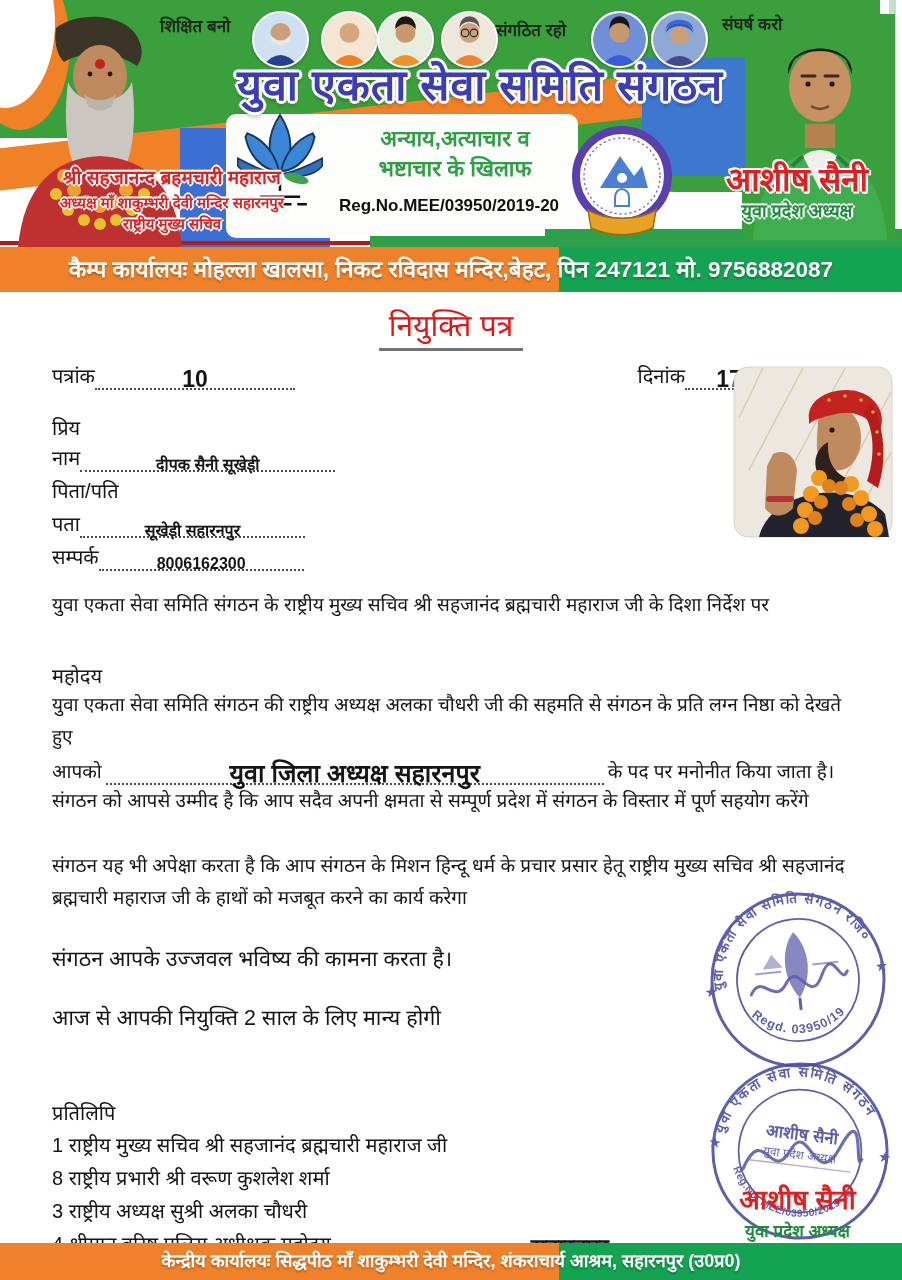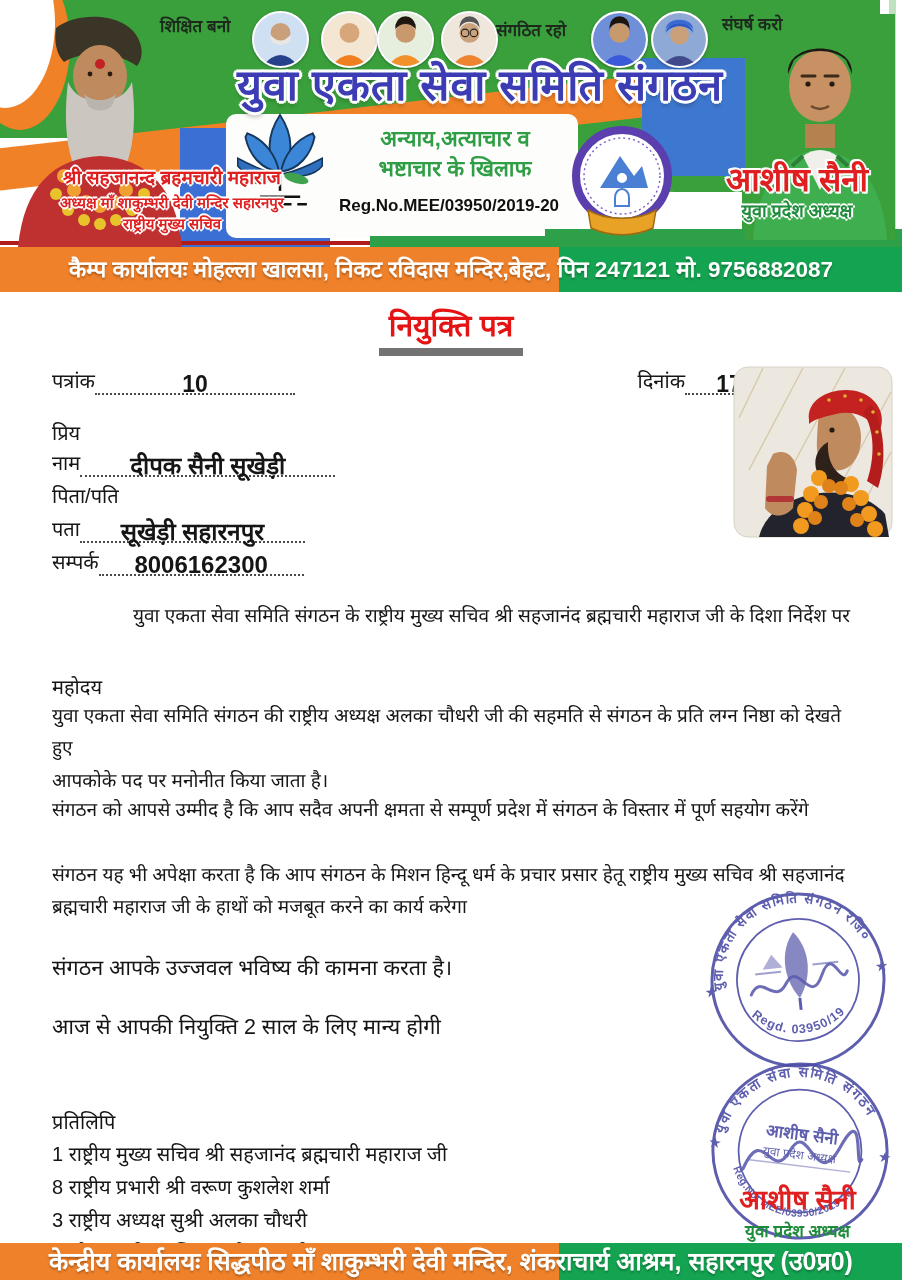--- a/index.html
+++ b/index.html
@@ -50,42 +50,42 @@
   .lotus{position:absolute;left:232px;top:110px;z-index:5;}
   .badge{position:absolute;left:572px;top:126px;z-index:5;}
 
   
   .campbar{position:absolute;left:0;top:247px;width:902px;height:45px;z-index:8;
     background:linear-gradient(90deg,#ef812a 0,#ef812a 62%,#14a350 62%,#14a350 100%);
     color:#fff;font-weight:bold;font-size:22.5px;line-height:45px;text-align:center;
     text-shadow:0 2px 2px rgba(0,0,0,.25);}
   .footerbar{position:absolute;left:0;bottom:0;width:902px;height:37px;
     background:linear-gradient(90deg,#ef812a 0,#ef812a 62%,#14a350 62%,#14a350 100%);
-    color:#fff;font-weight:bold;font-size:25px;line-height:37px;text-align:center;
+    color:#fff;font-weight:bold;font-size:18px;line-height:37px;text-align:center;
     text-shadow:0 2px 2px rgba(0,0,0,.25);margin-top:42px;}
 
   
   .letter{position:absolute;left:0;top:292px;width:902px;height:951px;padding:10px 52px 0;box-sizing:border-box;}
   .ltitle-wrap{text-align:center;margin-top:2px;}
-  .ltitle{display:inline-block;font-size:30px;font-weight:bold;color:#e41414;
-    border-bottom:8px solid #737373;padding:0 10px 3px;}
+  .ltitle{display:inline-block;font-size:30px;font-weight:normal;color:#e41414;
+    border-bottom:3px solid #737373;padding:0 10px 3px;}
   .refrow{display:flex;justify-content:space-between;align-items:flex-end;margin-top:10px;font-size:20px;}
   .refcell{display:flex;align-items:flex-end;}
   .dotfill{display:inline-flex;align-items:flex-end;justify-content:center;
     border-bottom:2.5px dotted #4a4a4a;height:27px;vertical-align:bottom;}
-  .fillval{font-weight:bold;font-size:24px;line-height:1;transform:translateY(3px);white-space:nowrap;}
+  .fillval{font-weight:bold;font-size:16px;line-height:1;transform:translateY(3px);white-space:nowrap;}
   .fv-big{font-size:23px;}
   .w200{width:200px;} .w165{width:165px;}
   .fields{margin-top:24px;font-size:20px;}
   .frow{display:flex;align-items:flex-end;height:32px;margin-bottom:1px;}
   .flabel{padding-bottom:1px;}
   .w255{width:255px;} .w215{width:215px;} .w225{width:225px;justify-content:center;} .w205{width:205px;}
   .salut{height:26px;font-size:20px;}
   .para{font-size:19px;line-height:1.72;margin:0;}
-  .p1{margin-top:24px;text-align:right;}
+  .p1{margin-top:18px;}
   .greet{margin-top:40px;font-size:20px;}
   .appoint-row{display:flex;align-items:flex-end;font-size:19px;margin-top:2px;}
   .appoint-row .txt{white-space:nowrap;padding-bottom:1px;}
   .post-fill{flex:1;max-width:498px;margin:0 4px;}
   .fv-post{font-size:25px;}
   .p4{margin-top:32px;}
   .p5{margin-top:26px;font-size:21.5px;}
   .p6{margin-top:22px;font-size:21.5px;}
   .copies-title{margin-top:62px;font-size:20px;}
   .copy-row{display:flex;align-items:flex-end;height:33px;font-size:20px;}
@@ -347,20 +347,23 @@
         </g>
     </svg>
 
     <p class="para p1">युवा एकता सेवा समिति संगठन के राष्ट्रीय मुख्य सचिव श्री सहजानंद ब्रह्मचारी महाराज जी के दिशा निर्देश पर</p>
 
     <div class="greet">महोदय</div>
     <p class="para">युवा एकता सेवा समिति संगठन की राष्ट्रीय अध्यक्ष अलका चौधरी जी की सहमति से संगठन के प्रति लग्न निष्ठा को देखते हुए</p>
 
     <div class="appoint-row">
       <span class="txt">आपको</span>
+      <span class="dotfill post-fill">
+        <b class="fillval fv-post">युवा जिला अध्यक्ष सहारनपुर</b>
+      </span>
       <span class="txt">के पद पर मनोनीत किया जाता है।</span>
     </div>
     <p class="para">संगठन को आपसे उम्मीद है कि आप सदैव अपनी क्षमता से सम्पूर्ण प्रदेश में संगठन के विस्तार में पूर्ण सहयोग करेंगे</p>
 
     <p class="para p4">संगठन यह भी अपेक्षा करता है कि आप संगठन के मिशन हिन्दू धर्म के प्रचार प्रसार हेतू राष्ट्रीय मुख्य सचिव श्री सहजानंद ब्रह्मचारी महाराज जी के हाथों को मजबूत करने का कार्य करेगा</p>
 
     <p class="para p5">संगठन आपके उज्जवल भविष्य की कामना करता है।</p>
     <p class="para p6">आज से आपकी नियुक्ति 2 साल के लिए मान्य होगी</p>
 
     <div class="copies-title">प्रतिलिपि</div>

